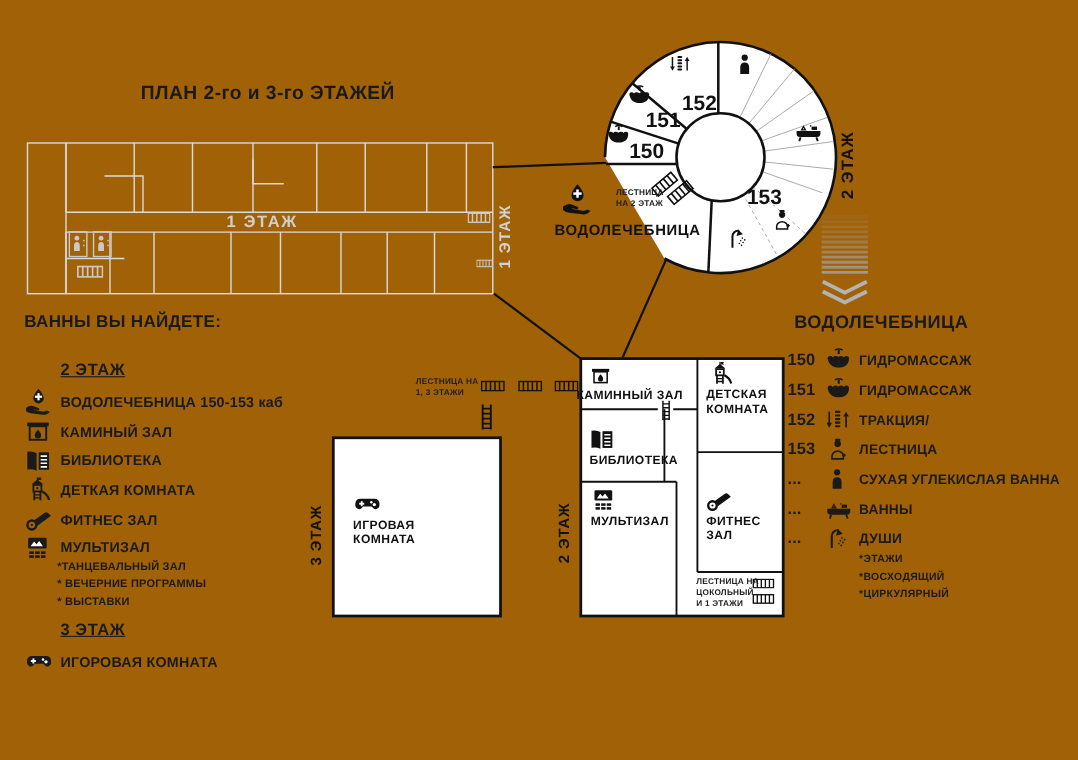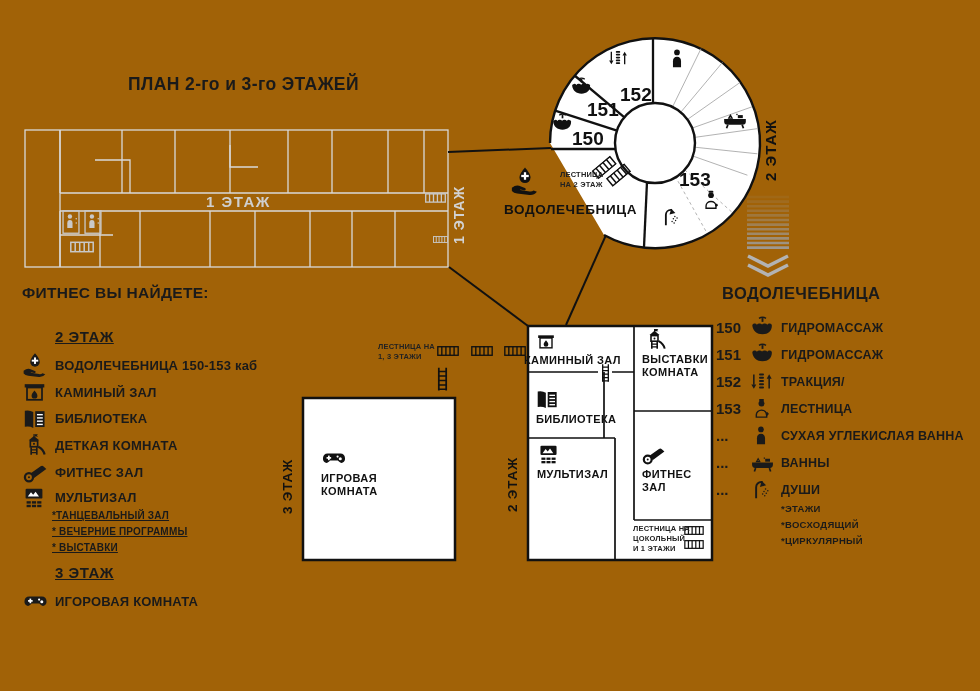--- a/index.html
+++ b/index.html
@@ -19,21 +19,21 @@
   
   .legendL{left:22px;top:284px;width:256px;display:flex;flex-direction:column;}
   .legendL .head{font-size:15.5px;font-weight:700;letter-spacing:.3px;height:26px;}
   .floor-head{font-size:15px;font-weight:700;letter-spacing:.5px;text-decoration:underline;margin-left:33px;}
   .fh2{margin-top:18px;height:24px;}
   .fh3{margin-top:6px;height:24px;}
   .lrow{display:flex;align-items:center;height:26.8px;}
   .lrow .icon-box{width:33px;display:flex;align-items:center;}
   .llab{font-size:13px;font-weight:600;letter-spacing:.2px;white-space:nowrap;}
   .subnotes{margin-left:30px;}
-  .subnotes div{font-size:10px;font-weight:600;letter-spacing:.2px;height:16px;text-decoration:underline;}
+  .subnotes div{font-size:10px;font-weight:600;letter-spacing:.2px;height:16px;}
   
   .legendR{left:716px;top:284px;width:260px;display:flex;flex-direction:column;}
   .legendR .head{font-size:16.5px;font-weight:700;letter-spacing:.4px;height:30px;margin-left:6px;}
   .rrow{display:flex;align-items:center;height:27px;}
   .rnum{width:34px;font-size:15px;font-weight:700;}
   .rrow .icon-box{width:31px;display:flex;align-items:center;}
   .rlab{font-size:12.5px;font-weight:600;letter-spacing:.2px;white-space:nowrap;}
   .rsub{height:16px;font-size:9.5px;font-weight:600;letter-spacing:.3px;margin-left:65px;}
   .icon-box svg{display:block;}
 </style>
@@ -292,37 +292,37 @@
         <use href="#s-hydrohand"></use>
       </svg>
   </div>
   <div class="abs hydro-label" style="left:504px;top:202px;">ВОДОЛЕЧЕБНИЦА</div>
   <div class="abs note" style="left:560px;top:170px;">ЛЕСТНИЦА
 НА 2 ЭТАЖ</div>
 
   <div class="abs note" style="left:378px;top:342px;">ЛЕСТНИЦА НА
 1, 3 ЭТАЖИ</div>
   <div class="abs room-label" style="left:524px;top:354px;">КАМИННЫЙ ЗАЛ</div>
-  <div class="abs room-label" style="left:642px;top:353px;">ВЫСТАВКИ
+  <div class="abs room-label" style="left:642px;top:353px;">ДЕТСКАЯ
 КОМНАТА</div>
   <div class="abs room-label" style="left:536px;top:413px;">БИБЛИОТЕКА</div>
   <div class="abs room-label" style="left:537px;top:468px;">МУЛЬТИЗАЛ</div>
   <div class="abs room-label" style="left:642px;top:468px;">ФИТНЕС
 ЗАЛ</div>
   <div class="abs note" style="left:633px;top:524px;">ЛЕСТНИЦА НА
 ЦОКОЛЬНЫЙ
 И 1 ЭТАЖИ</div>
   <div class="abs vlabel v-dark" style="left:505px;top:448px;height:64px;">2 ЭТАЖ</div>
 
   <div class="abs room-label" style="left:321px;top:472px;">ИГРОВАЯ
 КОМНАТА</div>
   <div class="abs vlabel v-dark" style="left:280px;top:450px;height:64px;">3 ЭТАЖ</div>
 
   <div class="abs legendL">
-    <div class="head">ФИТНЕС ВЫ НАЙДЕТЕ:</div>
+    <div class="head">ВАННЫ ВЫ НАЙДЕТЕ:</div>
     <div class="floor-head fh2">2 ЭТАЖ</div>
 
     <div class="lrow">
       <span class="icon-box">
           <svg width="26" height="26" viewBox="0 0 24 24">
             <use href="#s-hydrohand"></use>
           </svg>
         </span>
       <span class="llab">ВОДОЛЕЧЕБНИЦА 150-153 каб</span>
     </div>

